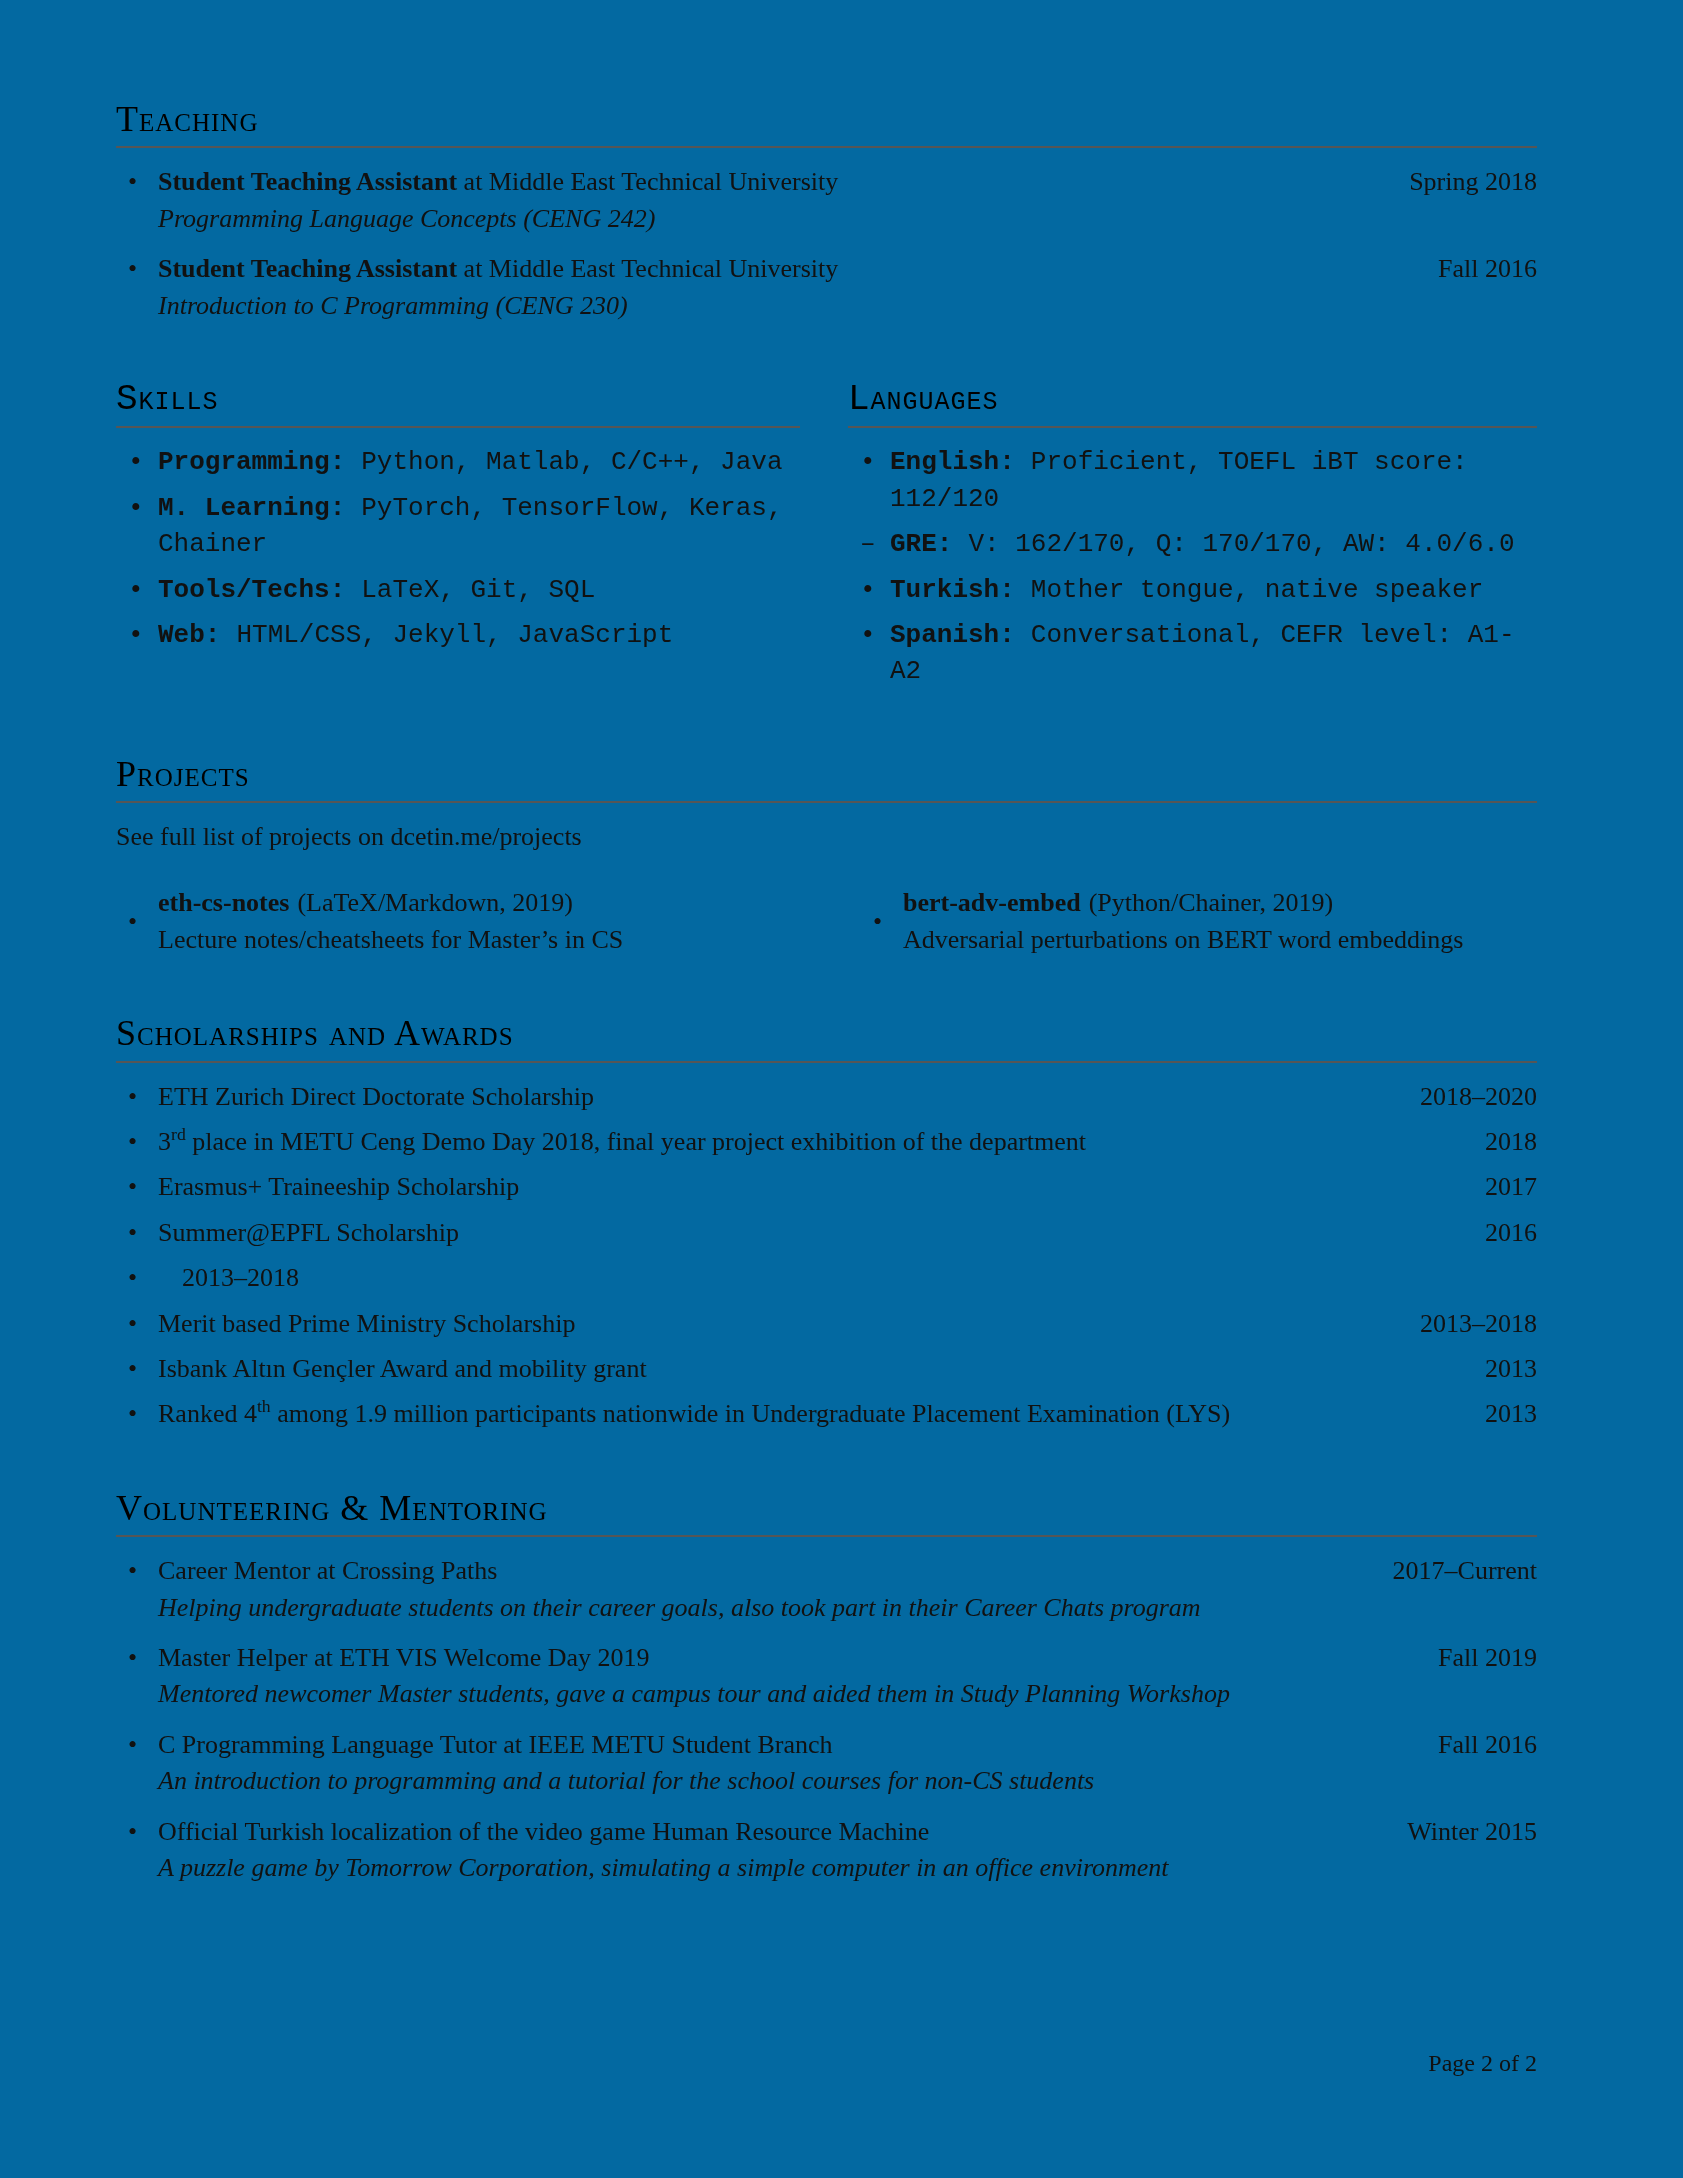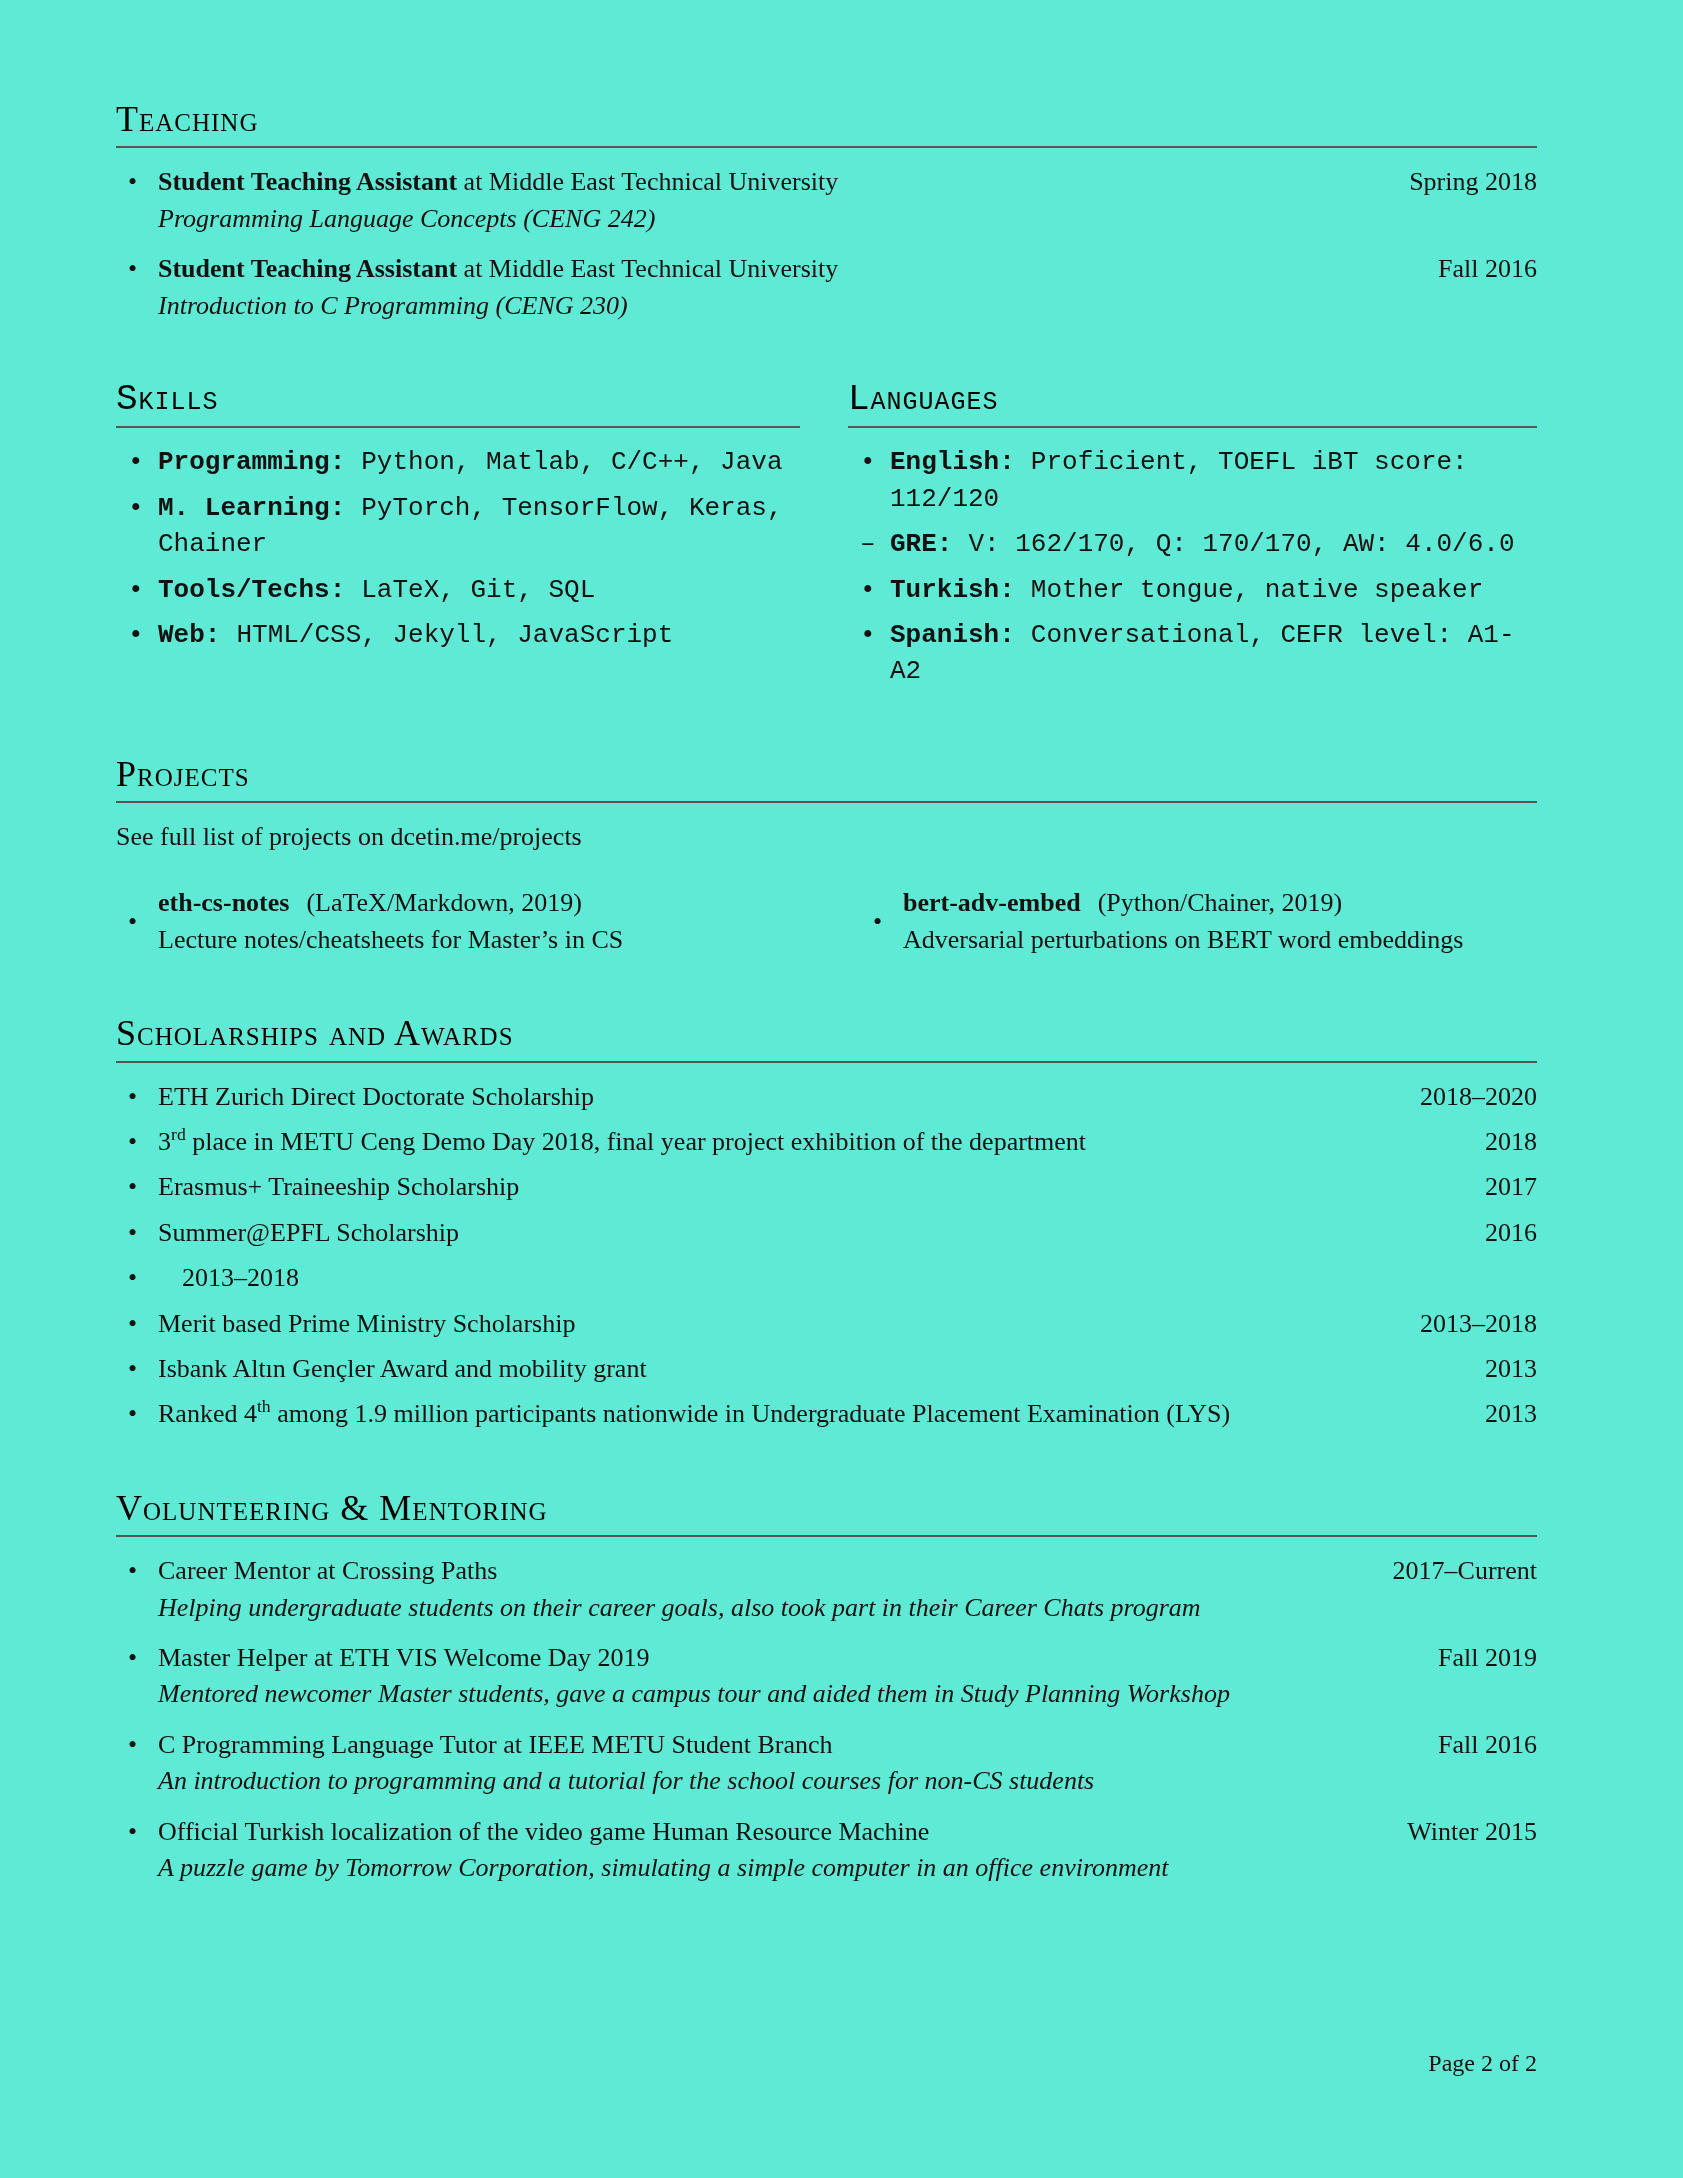--- a/index.html
+++ b/index.html
@@ -3,21 +3,21 @@
 <meta charset="utf-8">
 <style>
   * { box-sizing: border-box; }
   html, body { margin: 0; padding: 0; }
   body {
     width: 1683px; height: 2178px;
     background: #ffffff; color: #111111;
     font-family: "Liberation Serif", "DejaVu Serif", serif;
     font-size: 26px; line-height: 1.4;
   }
-  .page { position: relative; width: 1683px; height: 2178px; overflow: hidden; background: #5eead4; }
+  .page { position: relative; width: 1683px; height: 2178px; overflow: hidden; background: #0369a1; }
   .content { padding: 99px 146px 0 116px; }
 
   section { margin-bottom: 55px; }
   .sec-title {
     font-size: 36px; font-weight: normal; font-variant: small-caps;
     letter-spacing: 1px; margin: 0 0 6px 0; line-height: 1.15; color: #000;
   }
   .rule { border: 0; border-top: 2px solid #565656; margin: 0 0 16px 0; }
 
   .item { display: flex; align-items: flex-start; margin-bottom: 9px; }
@@ -35,21 +35,21 @@
   .two-col { display: flex; }
   .col-left  { flex: 0 0 684px; margin-right: 48px; }
   .col-right { flex: 1; min-width: 0; }
   .two-col section, .proj-row section { margin-bottom: 0; }
 
   .intro { margin: 0 0 30px 0; }
   .proj-row { display: flex; }
   .proj-left  { flex: 0 0 745px; }
   .proj-right { flex: 1; min-width: 0; }
   .proj { display: flex; align-items: center; }
-  .proj .meta { margin-left: 17px; }
+  .proj .meta { margin-left: 8px; }
 
   .footer {
     position: absolute; right: 146px; bottom: 97px;
     font-size: 24px; color: #111;
   }
 </style>
 </head>
 <body>
 
 <div class="page">

